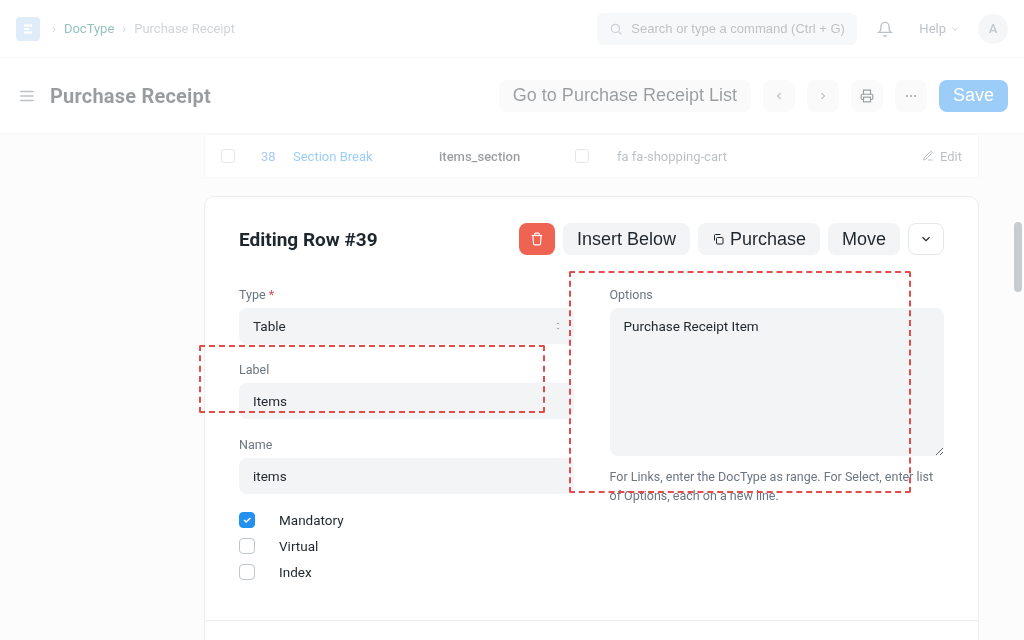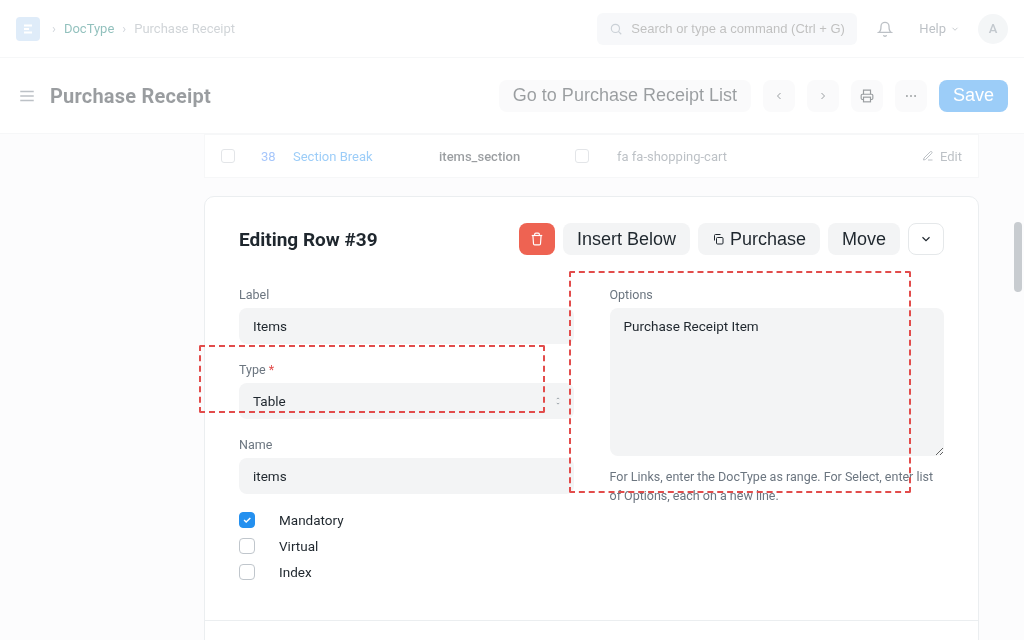--- a/index.html
+++ b/index.html
@@ -418,38 +418,38 @@
             <path d="M6 9l6 6 6-6"></path>
           </svg>
       </button>
     </div>
   </div>
 
   <div class="form-grid">
 
     <div class="form-col">
       <div class="field">
-        <label class="field-label">Label</label>
-        <input class="text-input" value="Items" style="">
-      </div>
-      <div class="field">
         <label class="field-label"><span>Type</span> <span class="req">*</span></label>
         <div class="select-wrap">
           <input class="select-input" value="Table" style="">
           <div class="select-caret">
             <svg width="8" height="5" viewBox="0 0 24 24" fill="none" stroke="currentColor" stroke-width="3">
                 <path d="M6 15l6-6 6 6"></path>
               </svg>
             <svg width="8" height="5" viewBox="0 0 24 24" fill="none" stroke="currentColor" stroke-width="3">
                 <path d="M6 9l6 6 6-6"></path>
               </svg>
           </div>
         </div>
       </div>
       <div class="field">
+        <label class="field-label">Label</label>
+        <input class="text-input" value="Items" style="">
+      </div>
+      <div class="field">
         <label class="field-label">Name</label>
         <input class="text-input" value="items" style="">
       </div>
       <div class="check-row">
         <span class="check-box checked">
           <svg width="10" height="10" viewBox="0 0 24 24" fill="none" stroke="currentColor" stroke-width="3.5">
               <path d="M5 12l5 5L20 7"></path>
             </svg>
         </span>
         <span>Mandatory</span>

